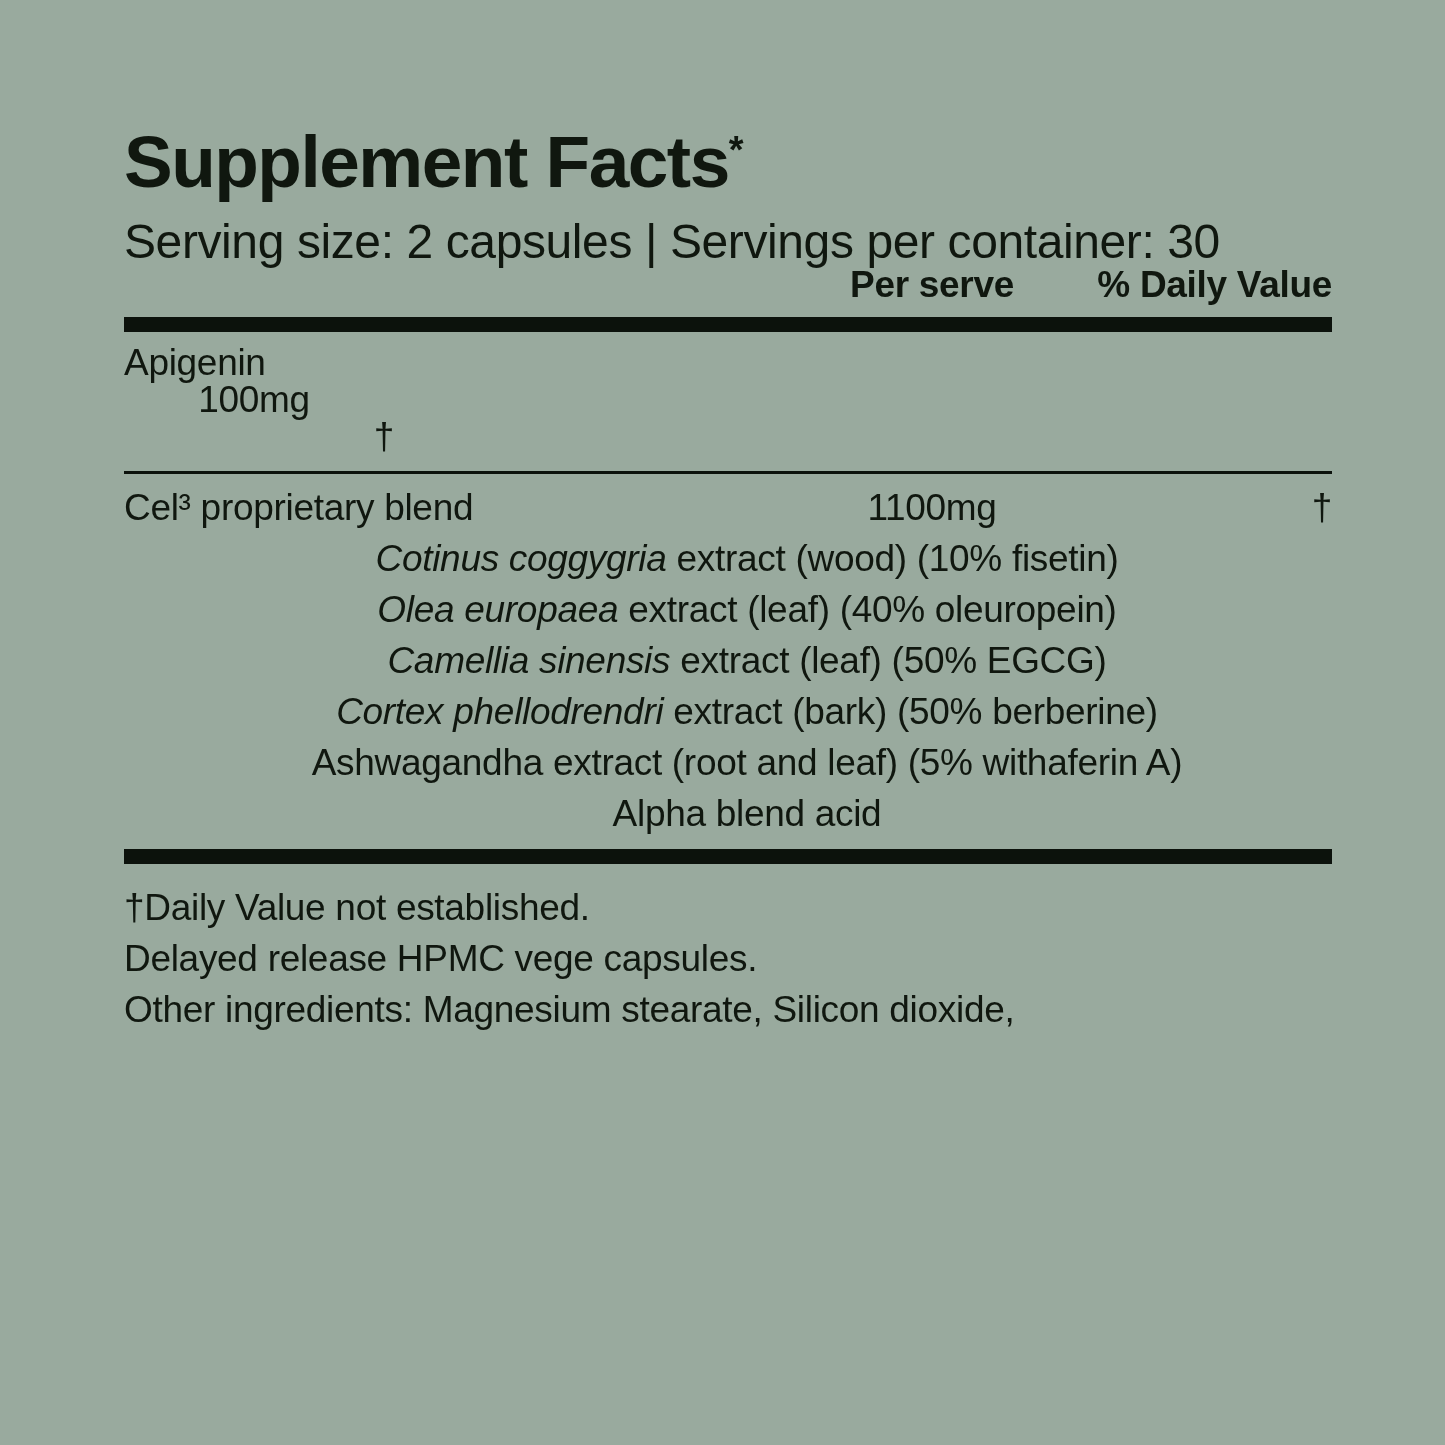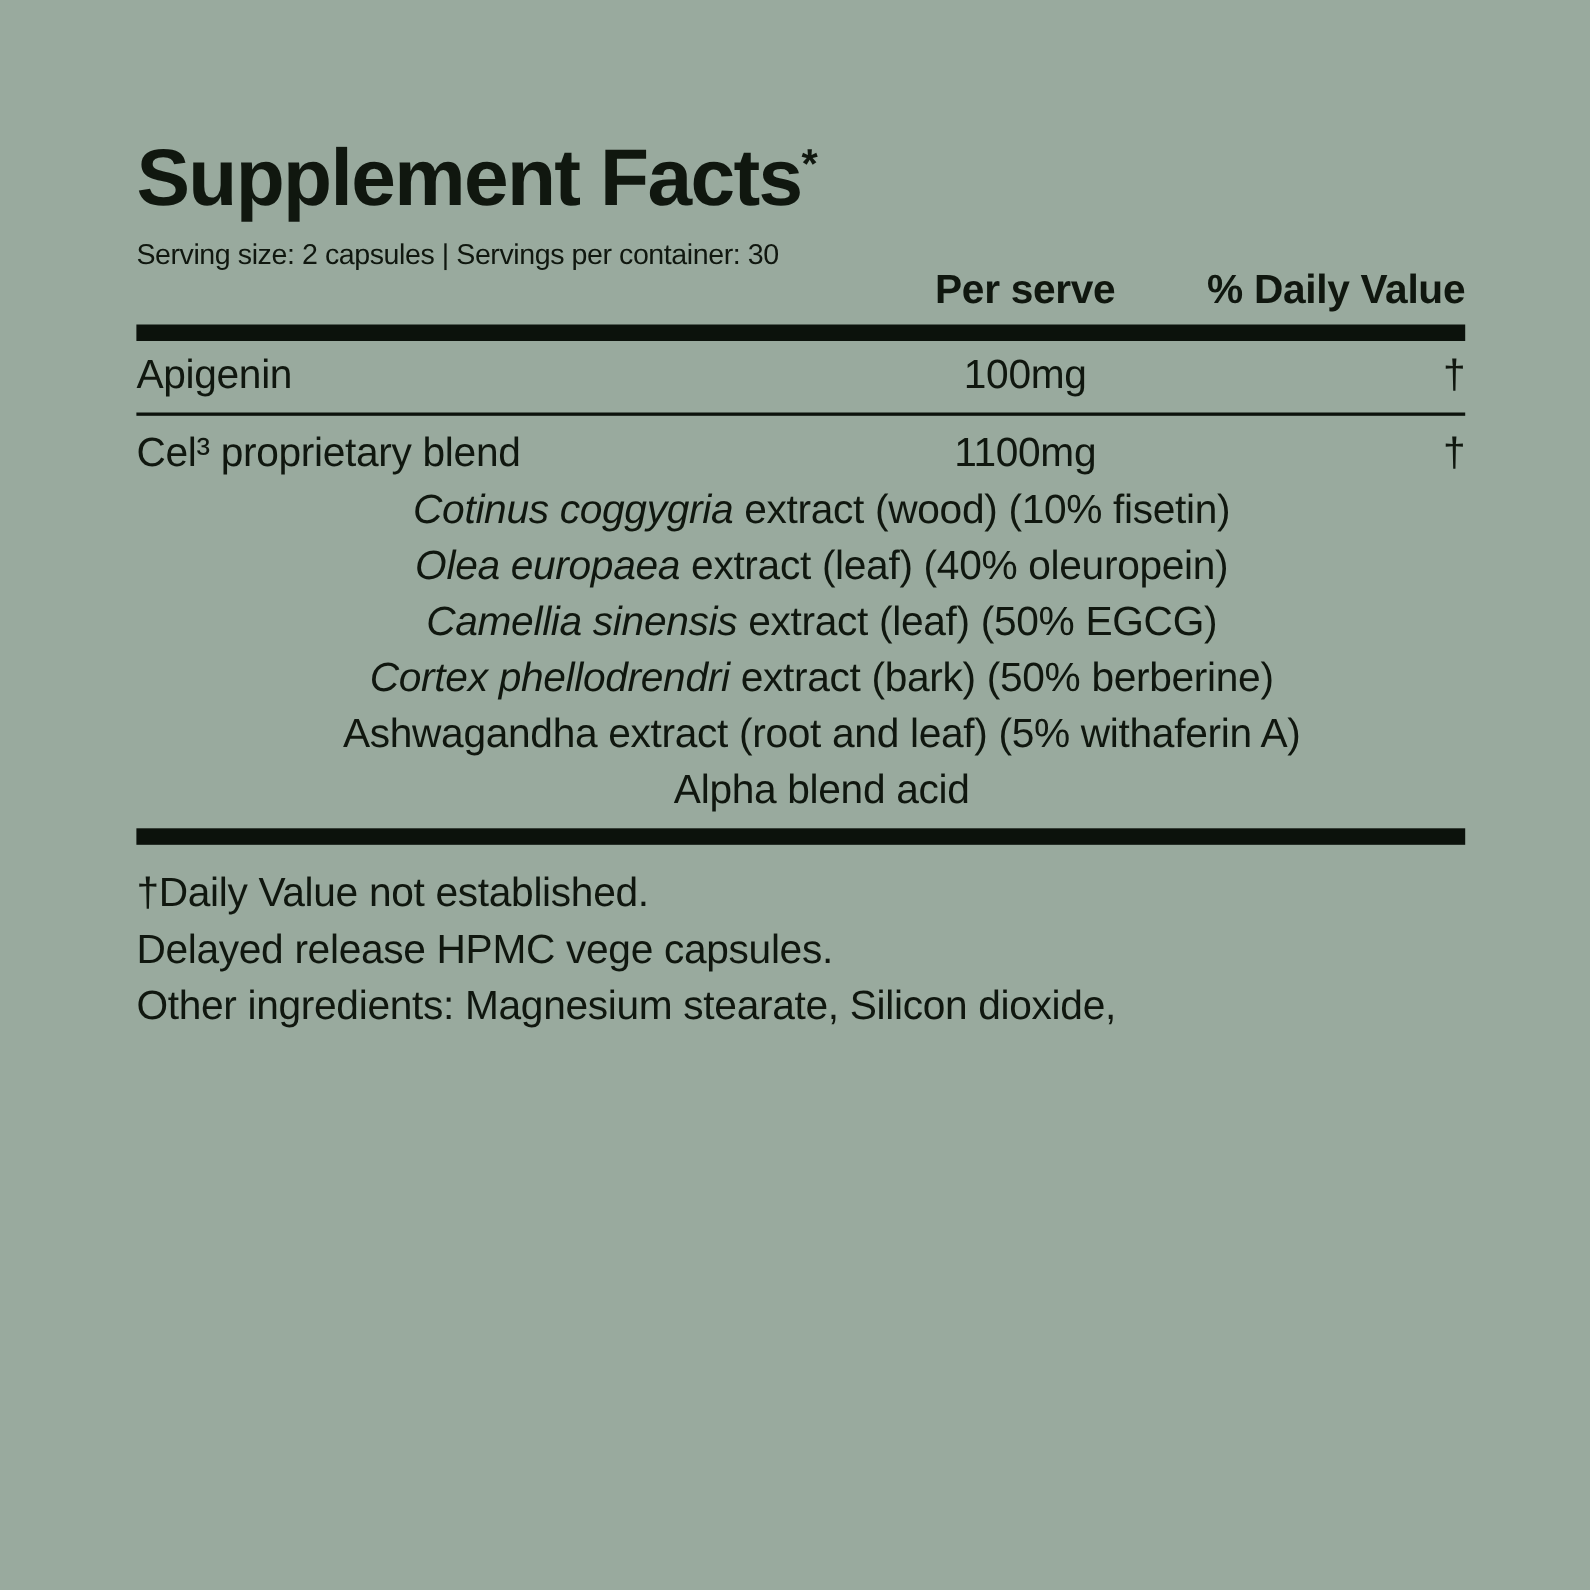--- a/index.html
+++ b/index.html
@@ -31,21 +31,21 @@
   }
   .title .star {
     display: inline-block;
     font-size: 52%;
     vertical-align: 0.62em;
     letter-spacing: 0;
     line-height: 0;
   }
   .serving {
     margin-top: 20px;
-    font-size: 26px;
+    font-size: 48px;
     line-height: 1;
     letter-spacing: -0.4px;
     white-space: nowrap;
   }
   .cols {
     display: flex;
     align-items: flex-end;
     font-size: 37px;
     font-weight: 700;
     line-height: 1;
@@ -65,21 +65,21 @@
     background: #0c120c;
     margin-top: 16px;
   }
   .row {
     display: flex;
     align-items: flex-start;
     font-size: 37px;
     line-height: 1;
     letter-spacing: -0.3px;
   }
-  .row.first  { margin-top: 12px; }
+  .row.first  { margin-top: 12px; flex-direction: column; }
   .row.second { margin-top: 15px; justify-content: center; }
   .blend-list {
     list-style: none;
     margin: 7px 0 0 0;
     padding: 0 0 0 38px;
     font-size: 37px;
     line-height: 51px;
     letter-spacing: -0.3px;
     text-align: center;
   }

